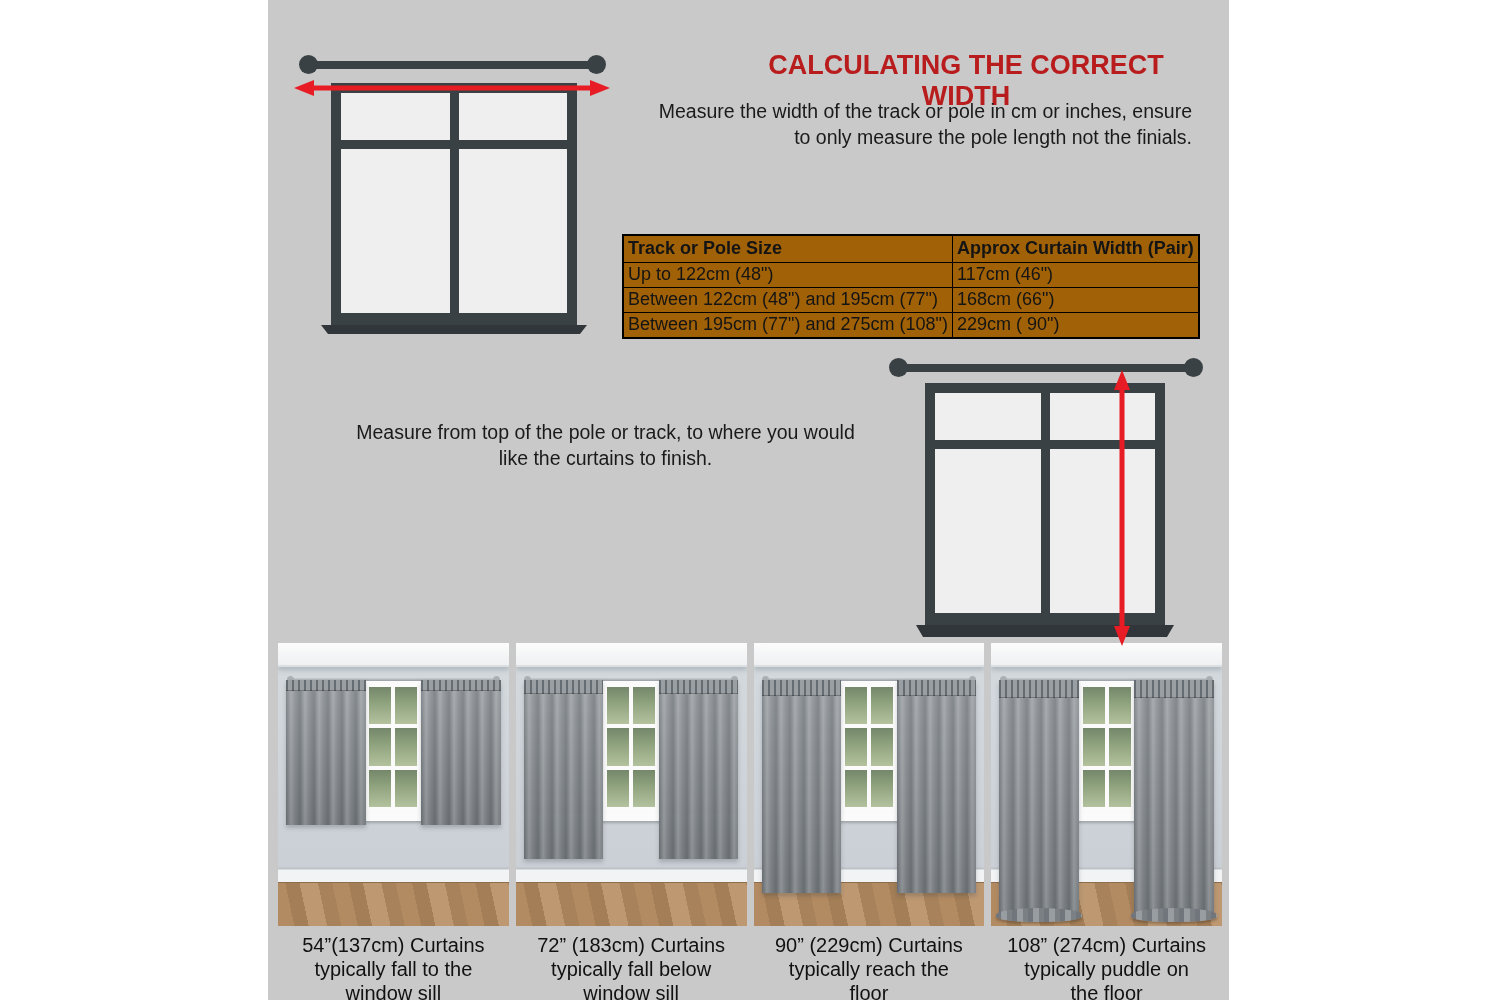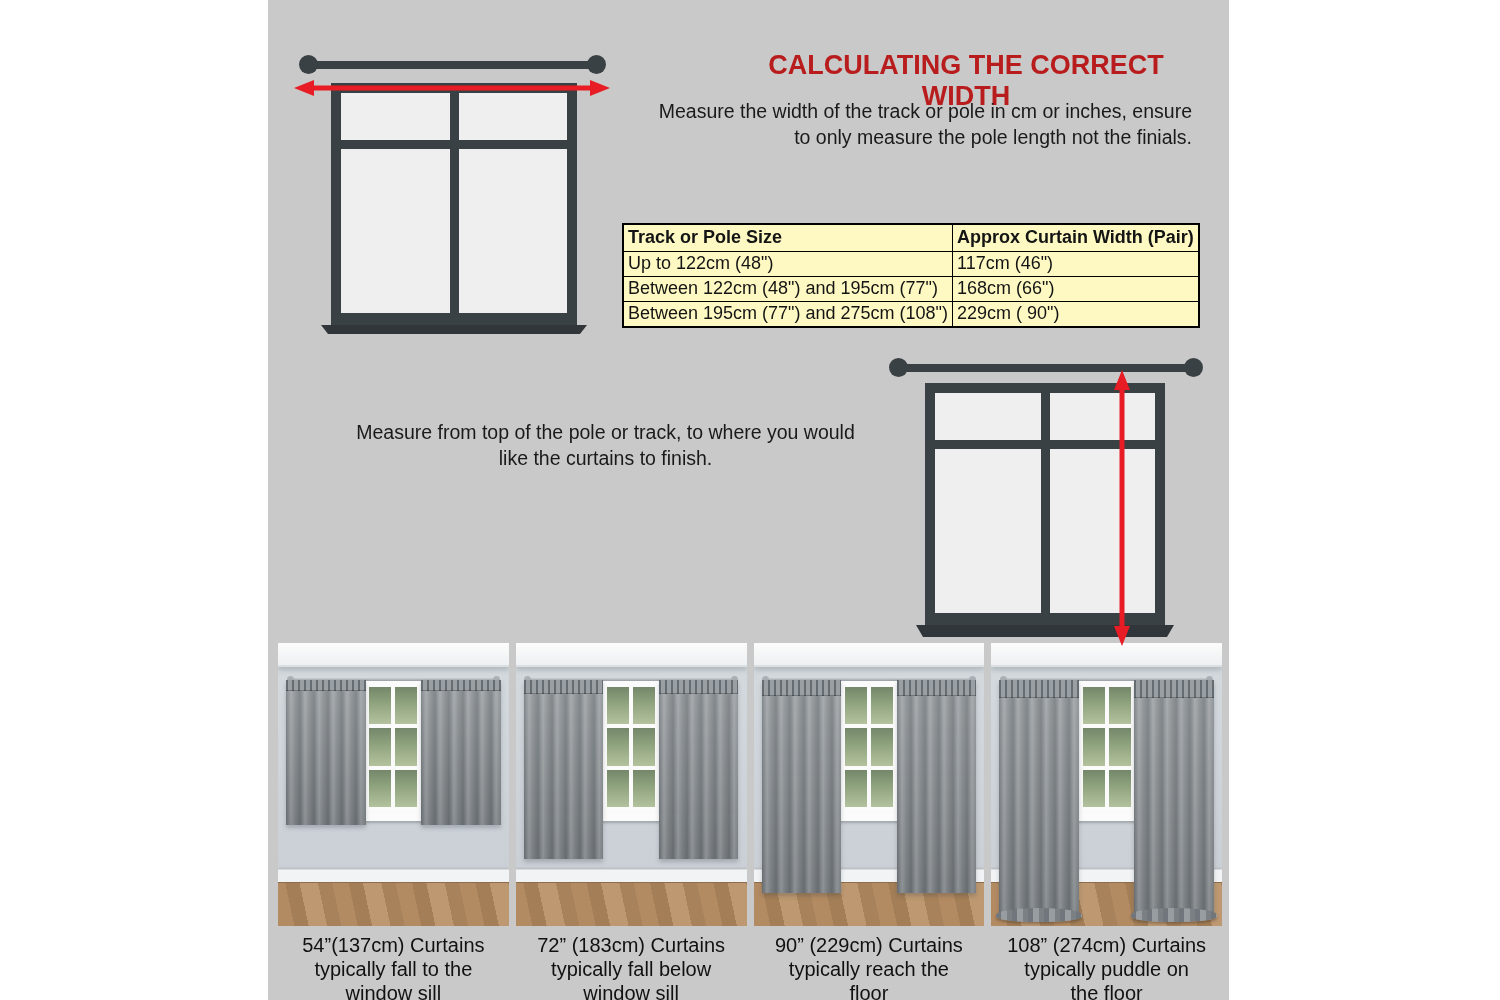--- a/index.html
+++ b/index.html
@@ -31,22 +31,22 @@
   .arrow-w { left:26px; top:79px; }
   .arrow-d { left:843px; top:370px; }
 
   
   .w-title { position:absolute; left:470px; top:50px; width:456px; font-size:27px;
     font-weight:bold; text-align:center; letter-spacing:0; color:#b91c1c; }
   .body-text { font-size:19.5px; line-height:25.5px; white-space:pre-line; color:#1a1a1a;padding-left:11px; }
   .w-intro { position:absolute; left:300px; top:99px; width:624px; text-align:right; }
   .w-note  { position:absolute; left:300px; top:167px; width:629px; text-align:right; }
 
-  .size-table { position:absolute; left:354px; top:223px; width:575px;
-    border-collapse:collapse; background:#fef9c3; z-index:4; }
+  .size-table { position:absolute; left:354px; top:234px; width:575px;
+    border-collapse:collapse; background:#a16207; z-index:4; }
   .size-table th, .size-table td { border:1px solid #000; font-size:18px;
     text-align:left; padding:1px 4px 2px 4px; white-space:nowrap; }
   .size-table th { font-weight:bold; height:27px; }
   .size-table td { height:25px; }
   .size-table { border:2px solid #000; }
   .size-table col.c1 { width:335px; } .size-table col.c2 { width:240px; }
 
   
   .d-title { position:absolute; left:52px; top:370px; font-size:27px; font-weight:bold; color:#0d0d0d; }
   .d-intro { position:absolute; left:52px; top:420px; width:560px; text-align:center; }

